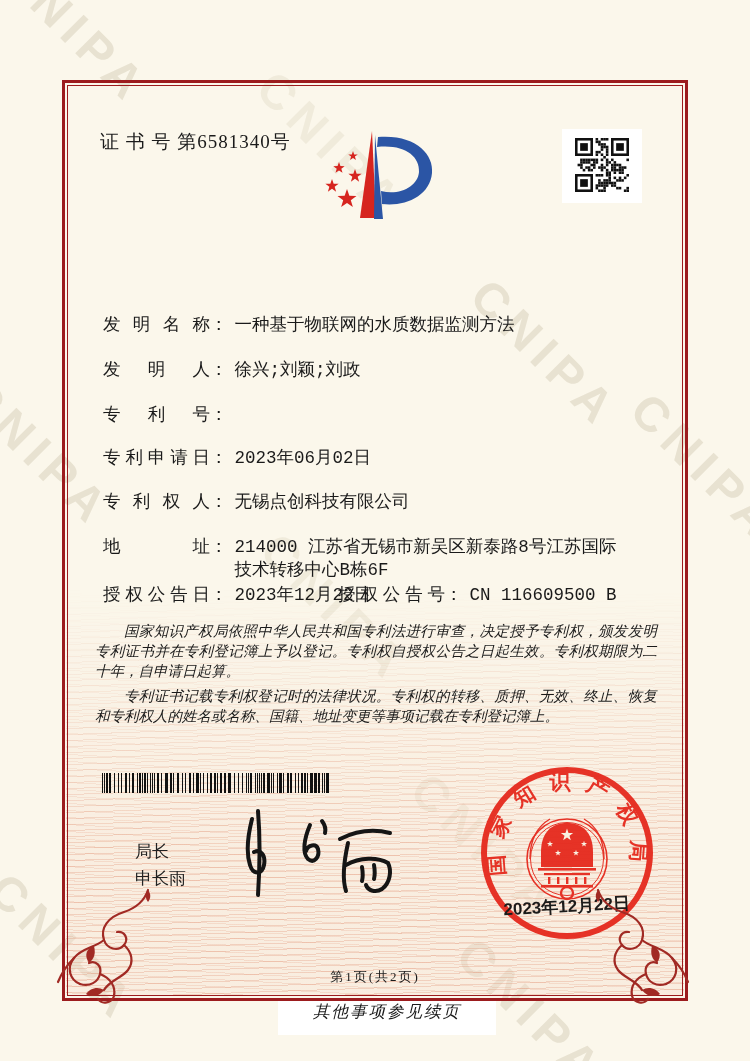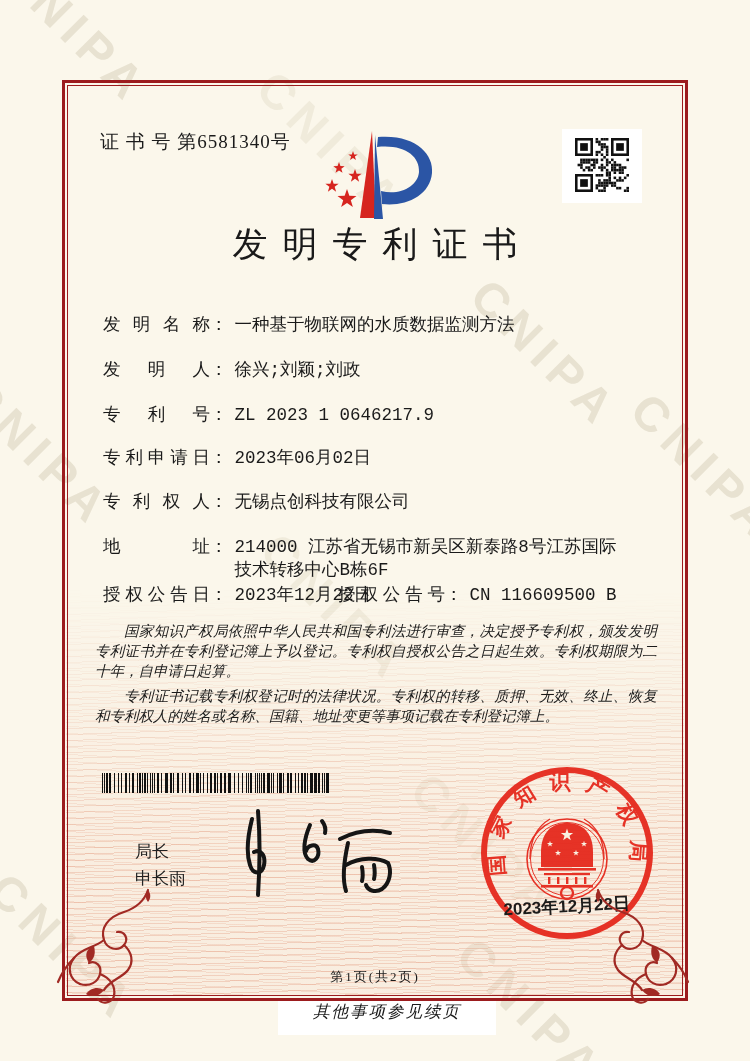--- a/index.html
+++ b/index.html
@@ -210,36 +210,34 @@
         <rect x="5.142857142857143" y="5.142857142857143" width="7.714285714285715" height="7.714285714285715" fill="#111"></rect>
         <rect x="36" y="0" width="18" height="18" fill="#111"></rect>
         <rect x="38.57142857142858" y="2.5714285714285716" width="12.857142857142858" height="12.857142857142858" fill="#fff"></rect>
         <rect x="41.142857142857146" y="5.142857142857143" width="7.714285714285715" height="7.714285714285715" fill="#111"></rect>
         <rect x="0" y="36" width="18" height="18" fill="#111"></rect>
         <rect x="2.5714285714285716" y="38.57142857142858" width="12.857142857142858" height="12.857142857142858" fill="#fff"></rect>
         <rect x="5.142857142857143" y="41.142857142857146" width="7.714285714285715" height="7.714285714285715" fill="#111"></rect>
       </svg>
   </div>
 
-  <div class="z title">发明专利证书</div>
 
   <div class="z row" style="top:314px;">
     <span class="f-label">发明名称</span>
       <span class="f-colon">：</span>
     <span class="f-value">一种基于物联网的水质数据监测方法</span>
   </div>
   <div class="z row" style="top:359px;">
     <span class="f-label">发明人</span>
       <span class="f-colon">：</span>
     <span class="f-value">徐兴;刘颖;刘政</span>
   </div>
   <div class="z row" style="top:404px;">
     <span class="f-label">专利号</span>
       <span class="f-colon">：</span>
-    <span class="f-value">ZL 2023 1 0646217.9</span>
   </div>
   <div class="z row" style="top:447px;">
     <span class="f-label">专利申请日</span>
       <span class="f-colon">：</span>
     <span class="f-value">2023年06月02日</span>
   </div>
   <div class="z row" style="top:491px;">
     <span class="f-label">专利权人</span>
       <span class="f-colon">：</span>
     <span class="f-value">无锡点创科技有限公司</span>

